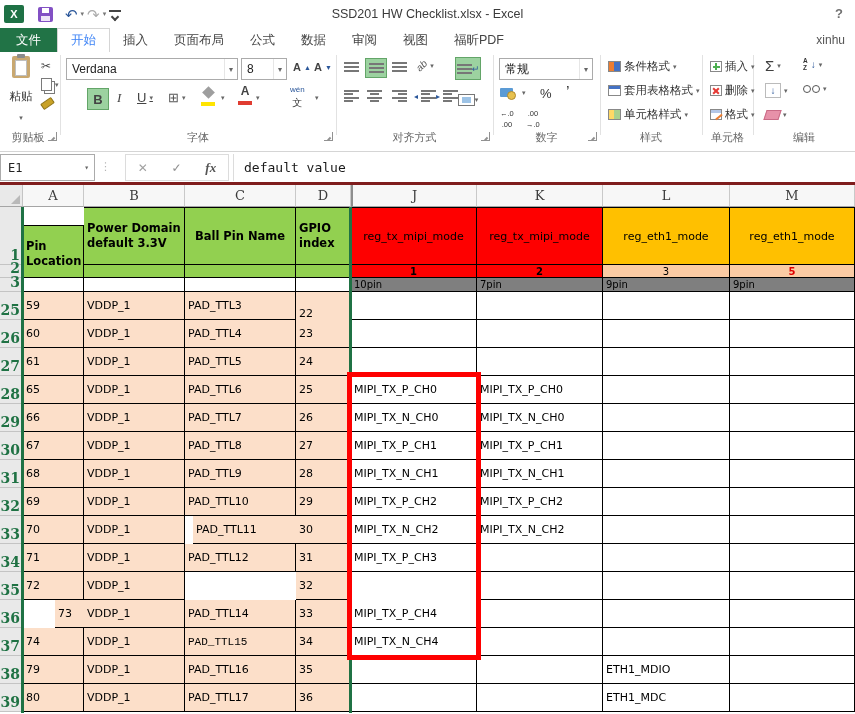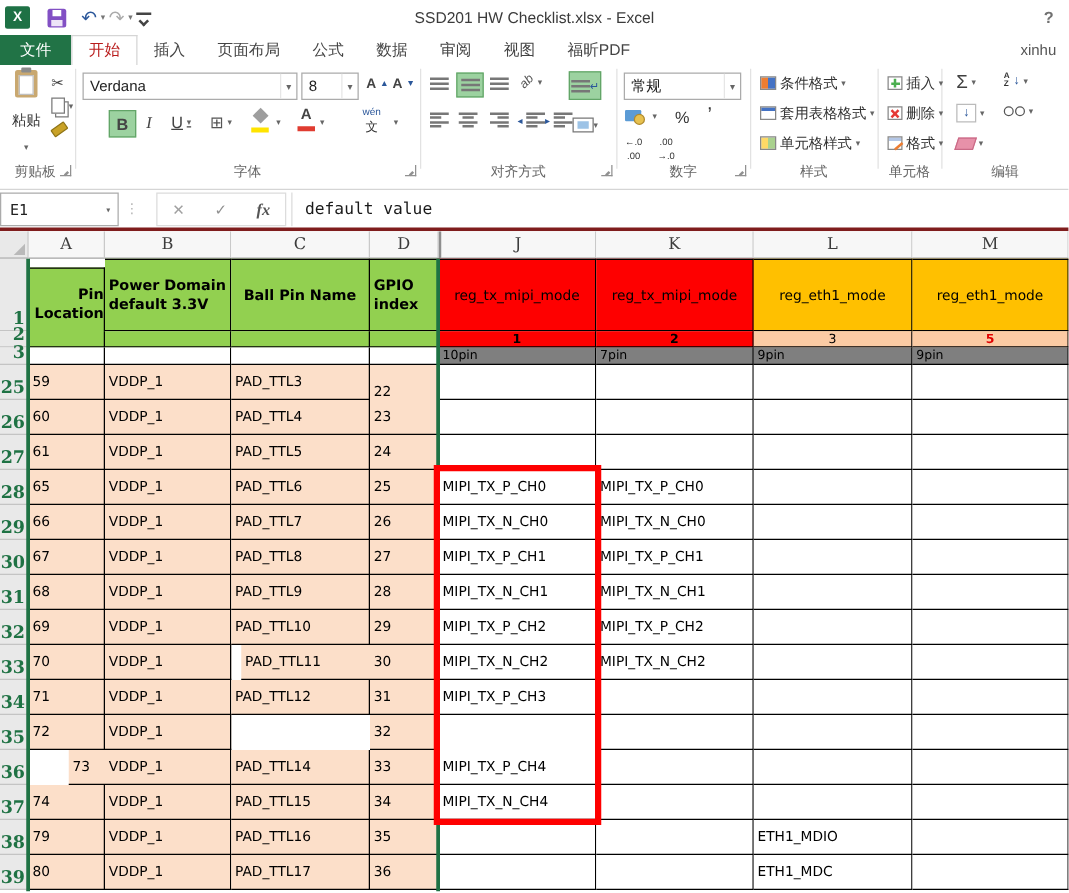--- a/index.html
+++ b/index.html
@@ -15,21 +15,21 @@
   .redo-g{color:#ABABAB;font-size:15px;line-height:15px}
   .qdd{font-size:7px;color:#777}
   .qat-more{width:12px;height:10px;position:relative;border-top:2px solid #444;margin-top:3px}
   .qat-more::after{content:"";position:absolute;left:3px;top:2px;width:4px;height:4px;border-right:2px solid #444;border-bottom:2px solid #444;transform:rotate(45deg)}
   .doc-title{position:absolute;left:0;top:7px;width:855px;text-align:center;font-size:12.5px;color:#3B3B3B;pointer-events:none}
   .help-q{position:absolute;right:12px;top:6px;font-weight:bold;font-size:13px;color:#717171}
   
   .tabrow{position:absolute;left:0;top:28px;width:855px;height:24px;background:#fff;display:flex;align-items:stretch}
   .tab{display:flex;align-items:center;padding:0 13px;font-size:12.5px;color:#444;white-space:nowrap}
   .tab.file{background:#217346;color:#fff;width:31px;justify-content:center}
-  .tab.active{color:#b91c1c;background:#fff;border:1px solid #D5D5D5;border-bottom:none}
+  .tab.active{color:#3b82f6;background:#fff;border:1px solid #D5D5D5;border-bottom:none}
   .username{position:absolute;right:10px;top:33px;font-size:12px;color:#555}
   
   .ribbon{position:absolute;left:0;top:52px;width:855px;height:99px;background:#fff;border-bottom:1px solid #D5D5D5}
   .rsep{position:absolute;top:3px;bottom:16px;width:1px;background:#E2E2E2}
   .grp-label{position:absolute;top:78px;text-align:center;font-size:11px;color:#666;pointer-events:none}
   .launcher{position:absolute;width:8px;height:8px;border-right:1px solid #919191;border-bottom:1px solid #919191}
   .launcher::after{content:"";position:absolute;right:1px;bottom:1px;width:4px;height:1.5px;background:#919191;transform:rotate(-45deg)}
   .sbtn{position:absolute;display:flex;align-items:center;gap:3px;color:#444;cursor:default}
   .dd{font-size:7px;color:#666}
   .zh{font-size:11.5px;color:#333;white-space:nowrap}
@@ -383,21 +383,21 @@
       <div class="corner"></div>
       <div class="colhead" style="left: 23px; width: 61px;">A</div>
       <div class="colhead" style="left: 84px; width: 101px;">B</div>
       <div class="colhead" style="left: 185px; width: 111px;">C</div>
       <div class="colhead" style="left: 296px; width: 55px;">D</div>
       <div class="colhead hiddencols" style="left: 351px; width: 126px;">J</div>
       <div class="colhead" style="left: 477px; width: 126px;">K</div>
       <div class="colhead" style="left: 603px; width: 127px;">L</div>
       <div class="colhead" style="left: 730px; width: 125px;">M</div>
       <div class="rowhead" style="top: 22px; height: 58px;">1</div>
-      <div class="cell s-green s-left s-bold s-wrap topline" style="left: 23px; top: 29px; width: 61px; height: 58px; text-align: right;">Pin Location</div>
+      <div class="cell s-green s-left s-bold s-wrap topline" style="left: 23px; top: 40px; width: 61px; height: 58px;">Pin Location</div>
       <div class="cell s-green s-left s-bold s-wrap topline" style="left: 84px; top: 22px; width: 101px; height: 58px;">Power Domain default 3.3V</div>
       <div class="cell s-green s-center s-bold s-wrap topline" style="left: 185px; top: 22px; width: 111px; height: 58px;">Ball Pin Name</div>
       <div class="cell s-green s-left s-bold s-wrap topline" style="left: 296px; top: 22px; width: 55px; height: 58px;">GPIO index</div>
       <div class="cell s-red s-center topline" style="left: 351px; top: 22px; width: 126px; height: 58px;">reg_tx_mipi_mode</div>
       <div class="cell s-red s-center topline" style="left: 477px; top: 22px; width: 126px; height: 58px;">reg_tx_mipi_mode</div>
       <div class="cell s-orange s-center topline" style="left: 603px; top: 22px; width: 127px; height: 58px;">reg_eth1_mode</div>
       <div class="cell s-orange s-center topline" style="left: 730px; top: 22px; width: 125px; height: 58px;">reg_eth1_mode</div>
       <div class="rowhead" style="top: 80px; height: 13px;">2</div>
       <div class="cell s-green" style="left: 23px; top: 80px; width: 61px; height: 13px;"></div>
       <div class="cell s-green" style="left: 84px; top: 80px; width: 101px; height: 13px;"></div>
@@ -518,21 +518,21 @@
       <div class="cell s-peach s-left" style="left: 84px; top: 415px; width: 101px; height: 28px;">VDDP_1</div>
       <div class="cell s-peach s-left" style="left: 185px; top: 415px; width: 111px; height: 28px;">PAD_TTL14</div>
       <div class="cell s-peach s-left" style="left: 296px; top: 415px; width: 55px; height: 28px;">33</div>
       <div class="cell s-white s-left" style="left: 351px; top: 415px; width: 126px; height: 28px;">MIPI_TX_P_CH4</div>
       <div class="cell s-white s-left" style="left: 477px; top: 415px; width: 126px; height: 28px;"></div>
       <div class="cell s-white s-left" style="left: 603px; top: 415px; width: 127px; height: 28px;"></div>
       <div class="cell s-white s-left" style="left: 730px; top: 415px; width: 125px; height: 28px;"></div>
       <div class="rowhead" style="top: 443px; height: 28px;">37</div>
       <div class="cell s-peach s-left" style="left: 23px; top: 443px; width: 61px; height: 28px;">74</div>
       <div class="cell s-peach s-left" style="left: 84px; top: 443px; width: 101px; height: 28px;">VDDP_1</div>
-      <div class="cell s-peach s-left" style="left: 185px; top: 443px; width: 111px; height: 28px;">PAD_TTL15</div>
+      <div class="cell s-peach s-left" style="left: 185px; top: 443px; width: 111px; height: 28px; font-family: Liberation Mono, monospace;">PAD_TTL15</div>
       <div class="cell s-peach s-left" style="left: 296px; top: 443px; width: 55px; height: 28px;">34</div>
       <div class="cell s-white s-left" style="left: 351px; top: 443px; width: 126px; height: 28px;">MIPI_TX_N_CH4</div>
       <div class="cell s-white s-left" style="left: 477px; top: 443px; width: 126px; height: 28px;"></div>
       <div class="cell s-white s-left" style="left: 603px; top: 443px; width: 127px; height: 28px;"></div>
       <div class="cell s-white s-left" style="left: 730px; top: 443px; width: 125px; height: 28px;"></div>
       <div class="rowhead" style="top: 471px; height: 28px;">38</div>
       <div class="cell s-peach s-left" style="left: 23px; top: 471px; width: 61px; height: 28px;">79</div>
       <div class="cell s-peach s-left" style="left: 84px; top: 471px; width: 101px; height: 28px;">VDDP_1</div>
       <div class="cell s-peach s-left" style="left: 185px; top: 471px; width: 111px; height: 28px;">PAD_TTL16</div>
       <div class="cell s-peach s-left" style="left: 296px; top: 471px; width: 55px; height: 28px;">35</div>

